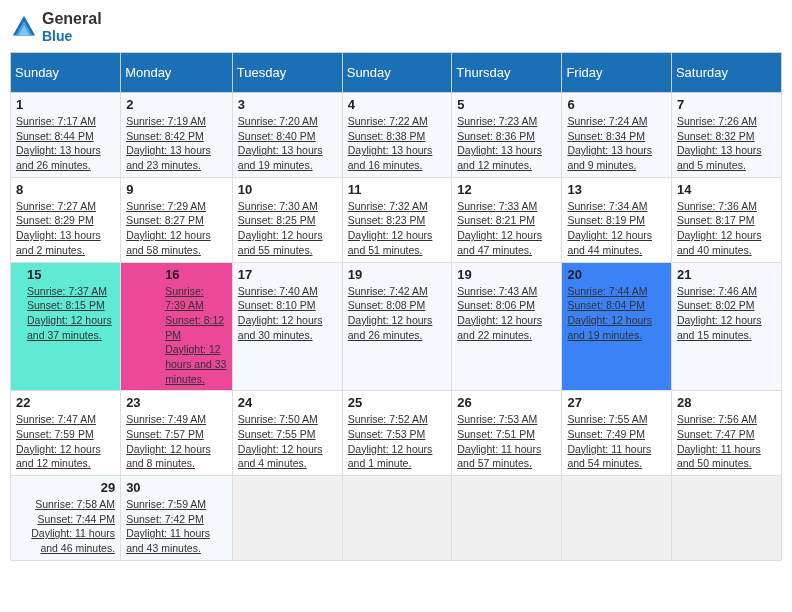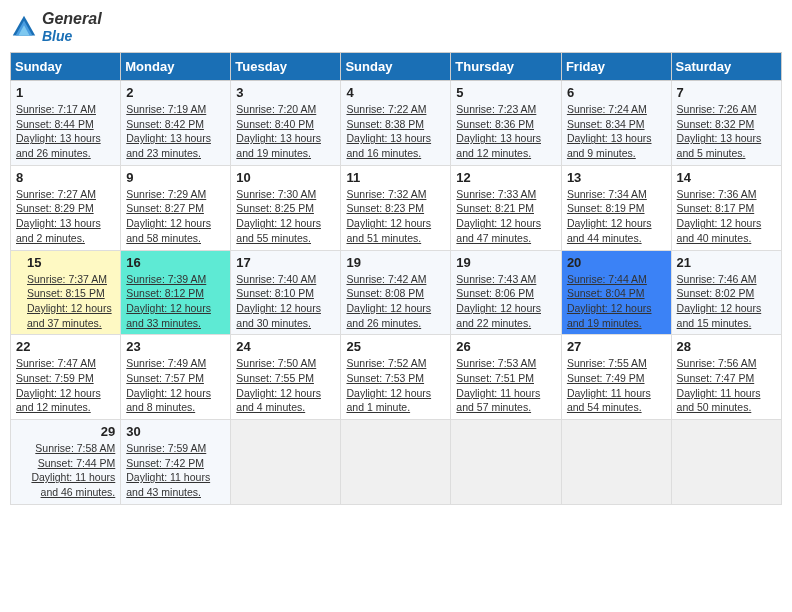--- a/index.html
+++ b/index.html
@@ -8,21 +8,20 @@
       background: #fff;
       width: 792px;
       min-height: 612px;
       padding: 10px;
     }
     .header-area {
       display: flex;
       justify-content: space-between;
       align-items: flex-start;
       margin-bottom: 8px;
-      font-style: italic;
     }
     .logo {
       display: flex;
       align-items: center;
       gap: 4px;
     }
     .logo-icon {
       width: 28px;
       height: 28px;
     }
@@ -39,24 +38,24 @@
       color: #555;
     }
     table {
       width: 100%;
       border-collapse: collapse;
       font-size: 11px;
     }
     thead tr th {
       background: #1a6fb5;
       color: #fff;
-      padding: 6px 4px;
+      padding: 12px 4px;
       text-align: left;
       font-size: 13px;
-      font-weight: bold;
+      font-weight: normal;
       border: 1px solid #ccc;
     }
     tbody tr td {
       border: 1px solid #ddd;
       padding: 4px 5px;
       vertical-align: top;
       width: 113px;
       min-height: 70px;
     }
     tbody tr:nth-child(odd) td {
@@ -170,25 +169,25 @@
         <td>
           <span class="day-num">13</span>
           <div class="day-info">Sunrise: 7:34 AM<br>Sunset: 8:19 PM<br>Daylight: 12 hours and 44 minutes.</div>
         </td>
         <td>
           <span class="day-num">14</span>
           <div class="day-info">Sunrise: 7:36 AM<br>Sunset: 8:17 PM<br>Daylight: 12 hours and 40 minutes.</div>
         </td>
       </tr>
       <tr>
-        <td style="background: #fef9c3; padding-left: 16px;">
+        <td style="background: #5eead4; padding-left: 16px;">
           <span class="day-num">15</span>
           <div class="day-info">Sunrise: 7:37 AM<br>Sunset: 8:15 PM<br>Daylight: 12 hours and 37 minutes.</div>
         </td>
-        <td style="background: #5eead4;">
+        <td style="background: #ec4899; padding-left: 44px;">
           <span class="day-num">16</span>
           <div class="day-info">Sunrise: 7:39 AM<br>Sunset: 8:12 PM<br>Daylight: 12 hours and 33 minutes.</div>
         </td>
         <td style="background: rgb(245, 248, 252);">
           <span class="day-num">17</span>
           <div class="day-info">Sunrise: 7:40 AM<br>Sunset: 8:10 PM<br>Daylight: 12 hours and 30 minutes.</div>
         </td>
         <td style="background: rgb(245, 248, 252);">
           <span class="day-num">19</span>
           <div class="day-info">Sunrise: 7:42 AM<br>Sunset: 8:08 PM<br>Daylight: 12 hours and 26 minutes.</div>

